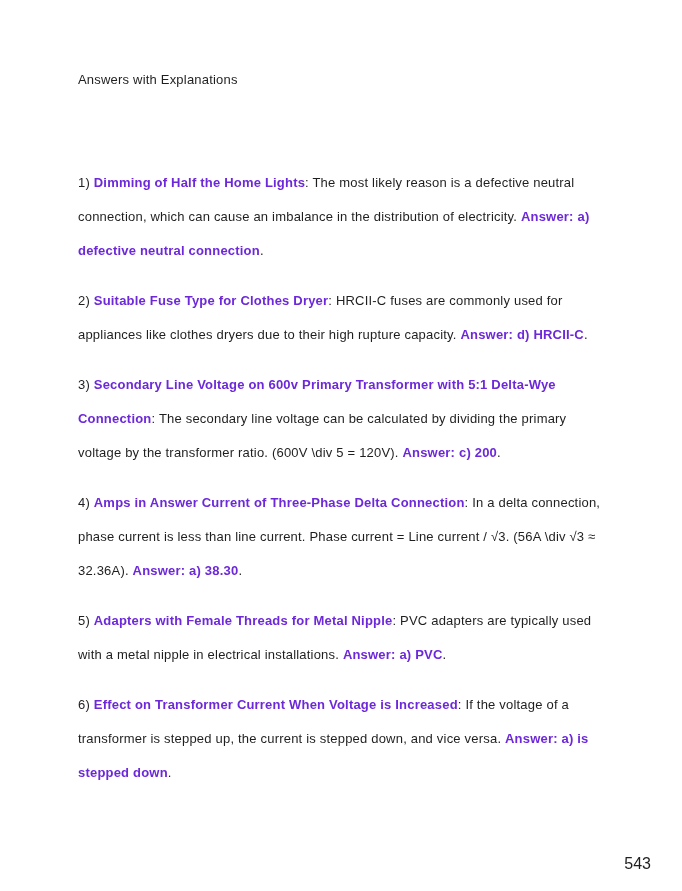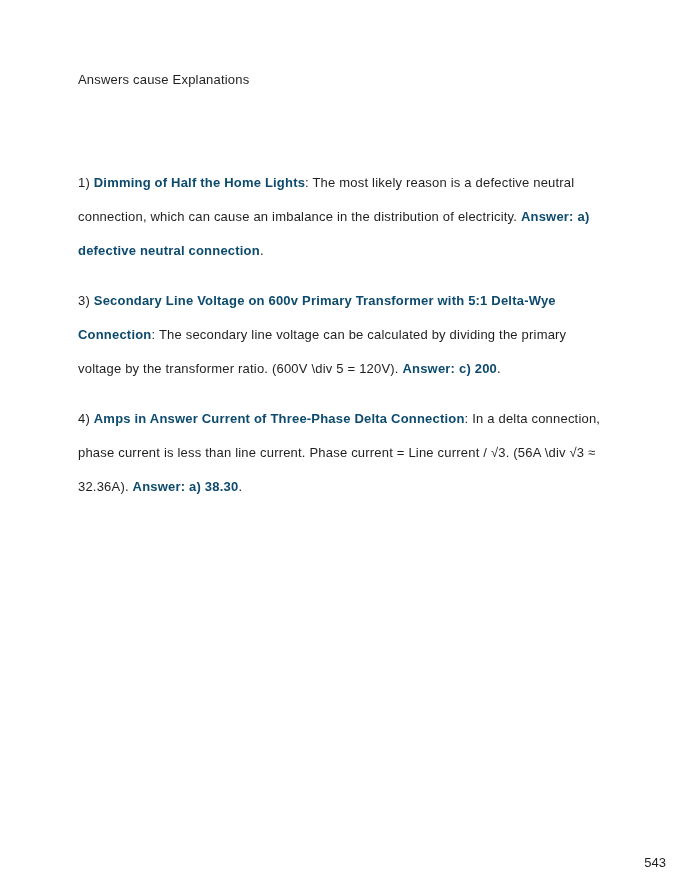--- a/index.html
+++ b/index.html
@@ -37,36 +37,39 @@
   p.answer {
     margin: 0 0 16px 0;
     font-size: 13px;
     line-height: 34px;
     color: #1f1f1f;
     letter-spacing: 0.2px;
     text-align: left;
   }
   p.answer .b {
     font-weight: bold;
-    color: #0c4a6e;
+    color: #6d28d9;
   }
   .page-number {
     position: absolute;
-    right: 16px;
+    right: 31px;
     top: 855px;
-    font-size: 13px;
+    font-size: 16px;
     color: #1f1f1f;
   }
 </style>
 </head>
 <body>
 
 <div class="page">
-  <div class="doc-header">Answers cause Explanations</div>
+  <div class="doc-header">Answers with Explanations</div>
 
   <div class="content">
       <p class="answer"><span>1) </span><span class="b">Dimming of Half the Home Lights</span><span>: The most likely reason is a defective neutral connection, which can cause an imbalance in the distribution of electricity. </span><span class="b">Answer: a) defective neutral connection</span><span>.</span></p>
+      <p class="answer"><span>2) </span><span class="b">Suitable Fuse Type for Clothes Dryer</span><span>: HRCII-C fuses are commonly used for appliances like clothes dryers due to their high rupture capacity. </span><span class="b">Answer: d) HRCII-C</span><span>.</span></p>
       <p class="answer"><span>3) </span><span class="b">Secondary Line Voltage on 600v Primary Transformer with 5:1 Delta-Wye Connection</span><span>: The secondary line voltage can be calculated by dividing the primary voltage by the transformer ratio. (600V \div 5 = 120V). </span><span class="b">Answer: c) 200</span><span>.</span></p>
       <p class="answer"><span>4) </span><span class="b">Amps in Answer Current of Three-Phase Delta Connection</span><span>: In a delta connection, phase current is less than line current. Phase current = Line current / √3. (56A \div √3 ≈ 32.36A). </span><span class="b">Answer: a) 38.30</span><span>.</span></p>
+      <p class="answer"><span>5) </span><span class="b">Adapters with Female Threads for Metal Nipple</span><span>: PVC adapters are typically used with a metal nipple in electrical installations. </span><span class="b">Answer: a) PVC</span><span>.</span></p>
+      <p class="answer"><span>6) </span><span class="b">Effect on Transformer Current When Voltage is Increased</span><span>: If the voltage of a transformer is stepped up, the current is stepped down, and vice versa. </span><span class="b">Answer: a) is stepped down</span><span>.</span></p>
     </div>
 
   <div class="page-number">543</div>
 </div>
 
 </body></html>

